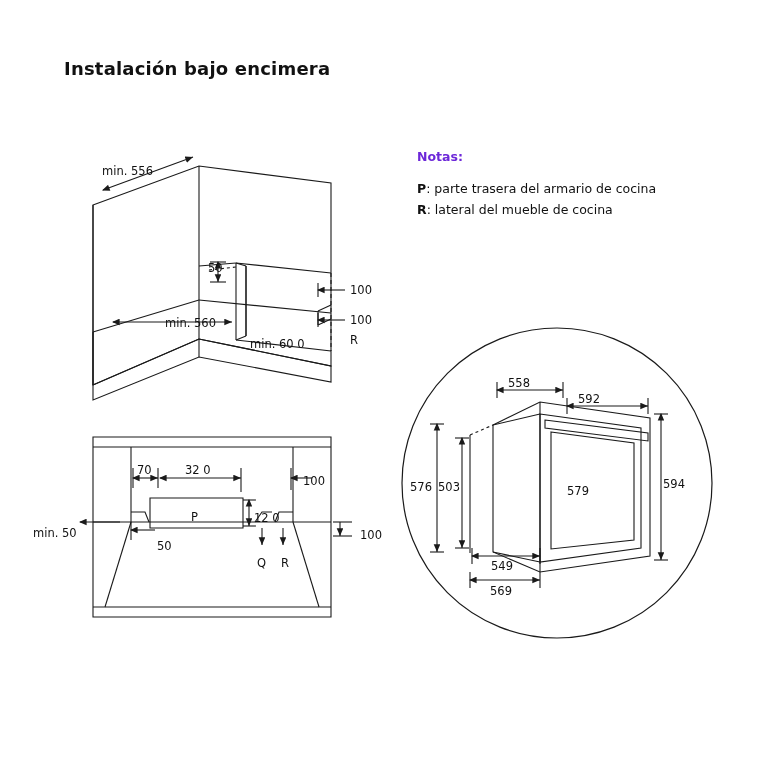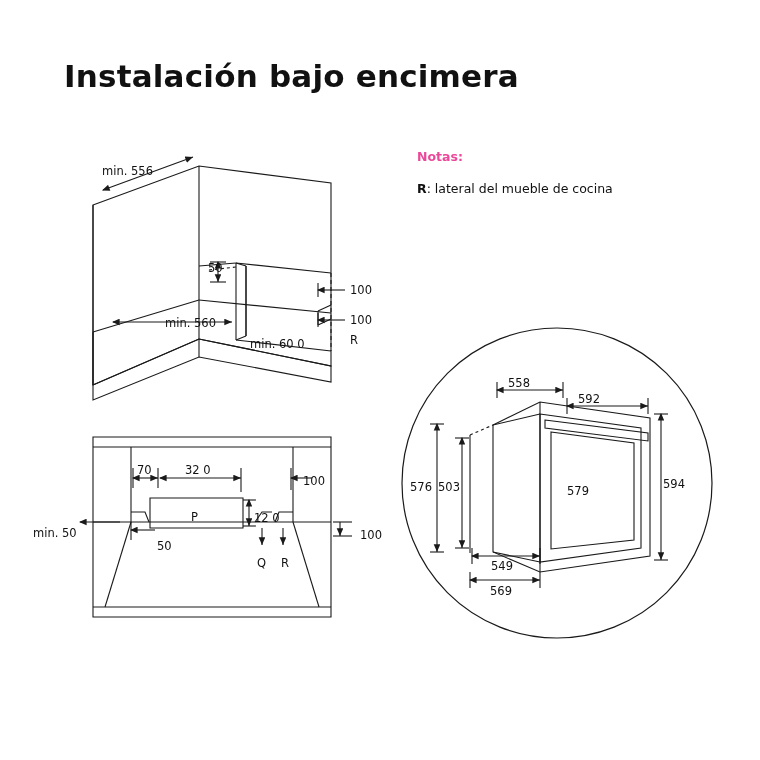--- a/index.html
+++ b/index.html
@@ -12,35 +12,35 @@
     height: 760px;
     position: relative;
     font-family: "DejaVu Sans", "Liberation Sans", sans-serif;
     color: #1a1a1a;
     overflow: hidden;
   }
   #page-title {
     position: absolute;
     left: 64px;
     top: 58px;
-    font-size: 31px;
+    font-size: 18px;
     font-weight: bold;
     letter-spacing: 0.2px;
     color: #111;
   }
   .notes-block {
     position: absolute;
     left: 417px;
     top: 149px;
     width: 300px;
   }
   .notes-title {
     font-size: 12.5px;
     font-weight: bold;
-    color: #ec4899;
+    color: #6d28d9;
     margin-bottom: 14px;
   }
   .note-line {
     font-size: 12.5px;
     line-height: 21px;
     color: #111;
   }
   .note-line b { font-weight: bold; }
   svg { position: absolute; left: 0; top: 0; }
   .lbl {
@@ -49,20 +49,23 @@
     fill: #111;
   }
 </style>
 </head>
 <body>
 
 <div id="page-title">Instalación bajo encimera</div>
 
 <div class="notes-block">
   <div class="notes-title">Notas:</div>
+  <div class="note-line">
+    <b>P</b><span>: parte trasera del armario de cocina</span>
+  </div>
   <div class="note-line">
     <b>R</b><span>: lateral del mueble de cocina</span>
   </div>
 </div>
 
 <svg width="760" height="760" viewBox="0 0 760 760">
   <defs>
     <marker id="ar" markerWidth="8" markerHeight="8" refX="7" refY="3" orient="auto">
       <path d="M0,0 L7,3 L0,6 z" fill="#1a1a1a"></path>
     </marker>

